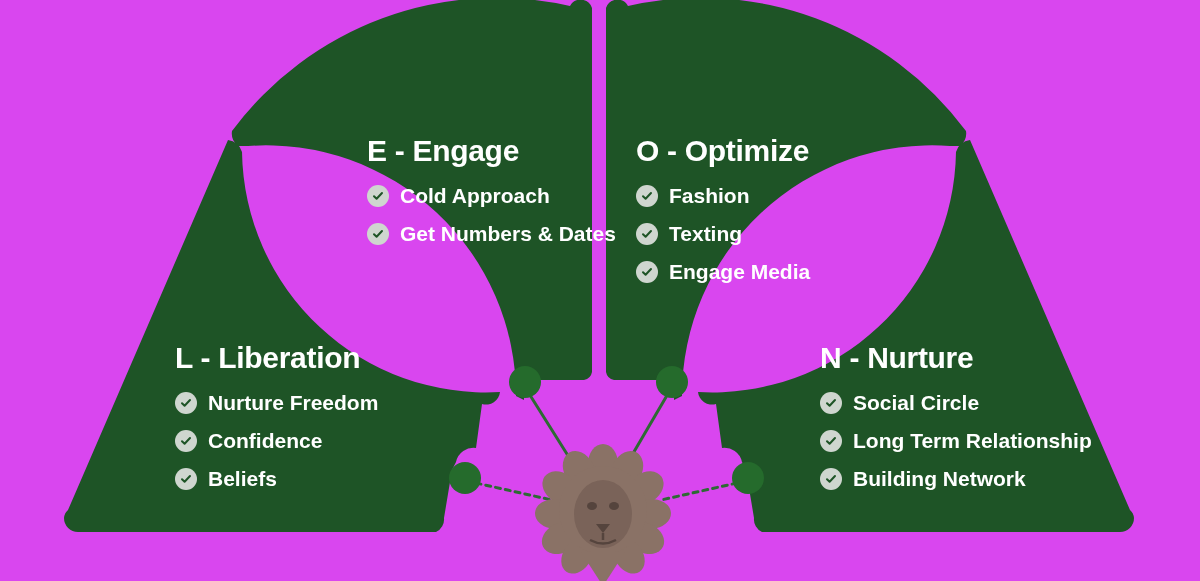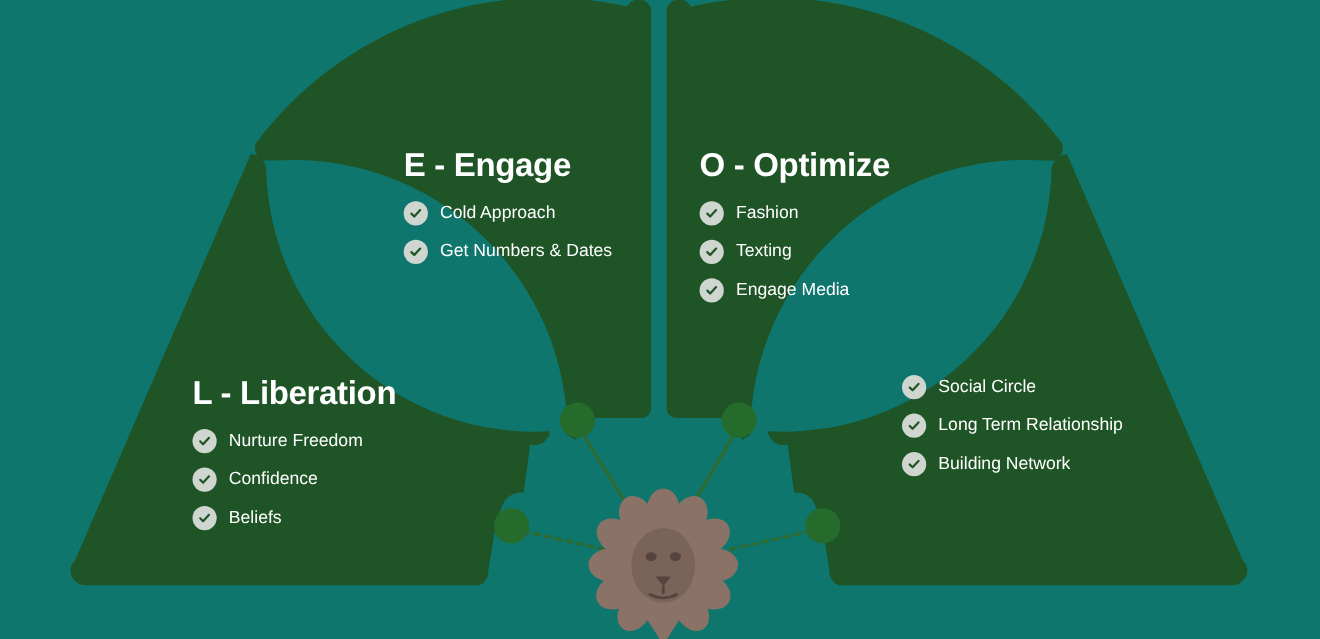--- a/index.html
+++ b/index.html
@@ -11,21 +11,21 @@
     width: 1200px;
     height: 581px;
     overflow: hidden;
     font-family: "Liberation Sans", sans-serif;
     position: relative;
   }
   #stage {
     position: relative;
     width: 1200px;
     height: 581px;
-    background: #0f766e;
+    background: #d946ef;
   }
   #fan-svg {
     position: absolute;
     left: 0;
     top: 0;
     width: 1200px;
     height: 581px;
   }
   .panel-content {
     position: absolute;
@@ -58,23 +58,24 @@
     min-width: 22px;
     border-radius: 50%;
     background: #cfd6cf;
     display: flex;
     align-items: center;
     justify-content: center;
     margin-right: 11px;
   }
   .check-icon svg { display: block; }
   .bullet-label {
-    font-size: 16px;
+    font-size: 21px;
     color: #ffffff;
     line-height: 1.2;
+    font-weight: bold;
   }
 
   
   #panel-engage   { left: 367px; top: 134px; }
   #panel-optimize { left: 636px; top: 134px; }
   #panel-liberation { left: 175px; top: 341px; }
   #panel-nurture  { left: 820px; top: 341px; }
 </style>
 </head>
 <body>
@@ -264,20 +265,21 @@
           <svg width="12" height="12" viewBox="0 0 12 12">
               <path d="M2 6.2 L4.6 8.8 L10 3" stroke="#1e5426" stroke-width="2" fill="none" stroke-linecap="round" stroke-linejoin="round"></path>
             </svg>
         </span>
         <span class="bullet-label">Beliefs</span>
       </li>
     </ul>
   </div>
 
   <div class="panel-content" id="panel-nurture">
+    <div class="panel-title">N - Nurture</div>
     <ul class="bullet-list">
       <li class="bullet-row">
         <span class="check-icon">
           <svg width="12" height="12" viewBox="0 0 12 12">
               <path d="M2 6.2 L4.6 8.8 L10 3" stroke="#1e5426" stroke-width="2" fill="none" stroke-linecap="round" stroke-linejoin="round"></path>
             </svg>
         </span>
         <span class="bullet-label">Social Circle</span>
       </li>
       <li class="bullet-row">

